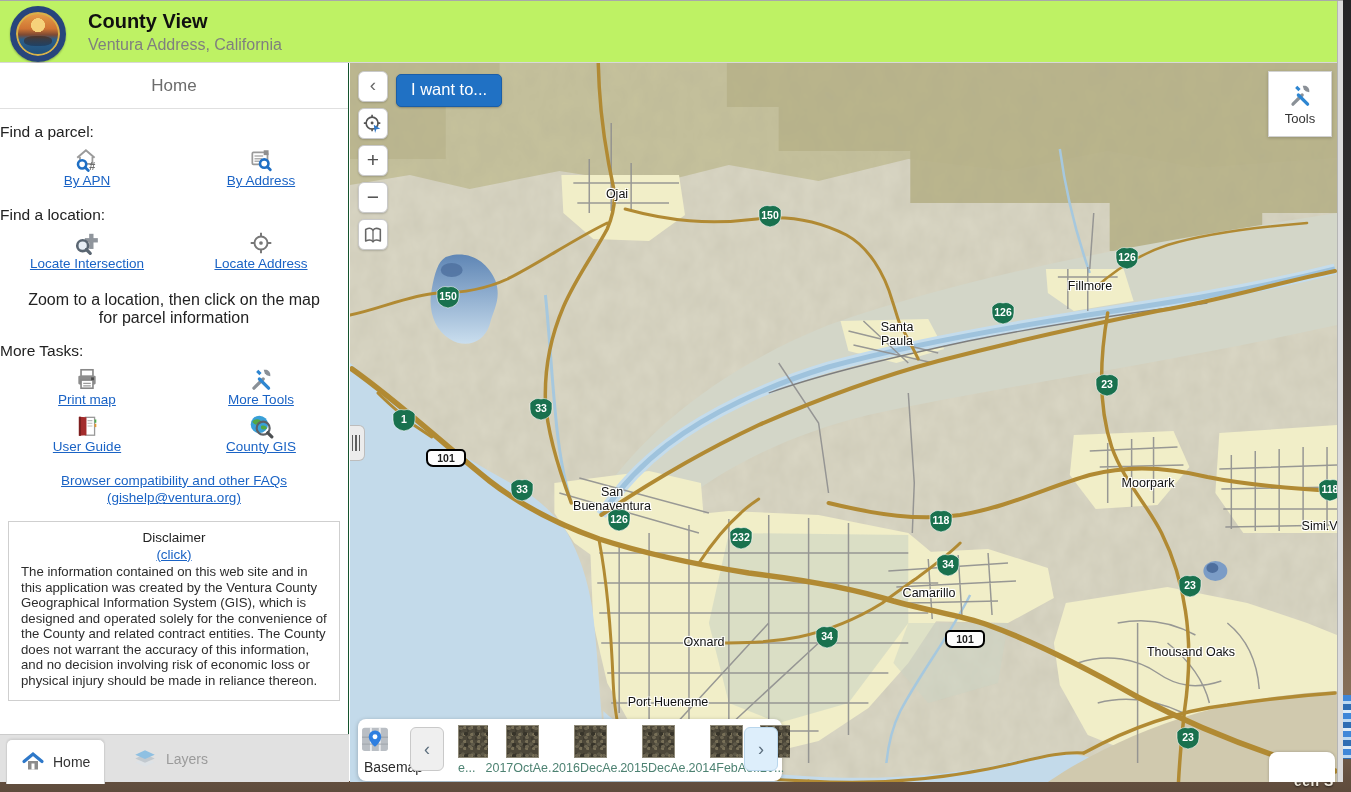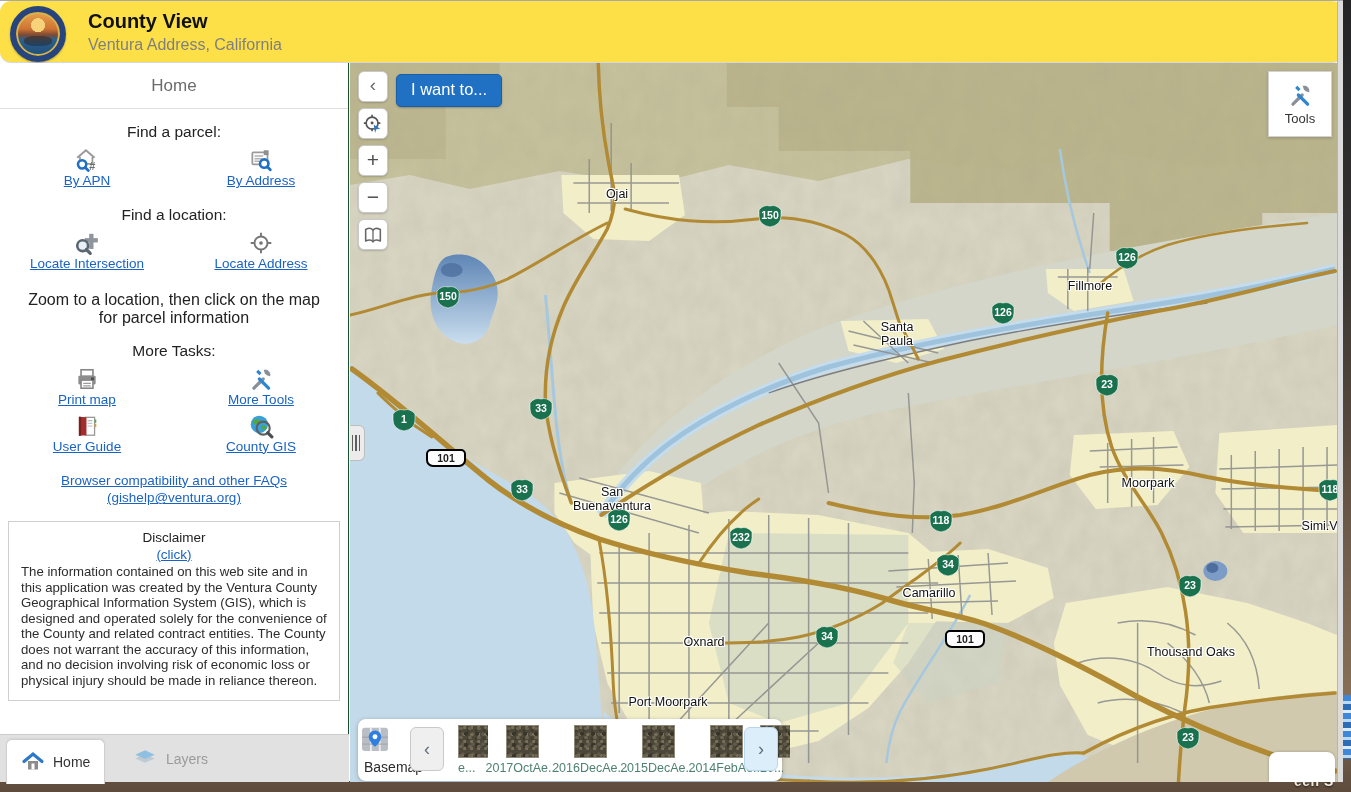--- a/index.html
+++ b/index.html
@@ -10,35 +10,35 @@
   }
   
   .desktop-blue{position:absolute;right:0;top:695px;width:9px;height:64px;
     background:repeating-linear-gradient(180deg,#3f87d8 0 6px,#bcd9f2 6px 9px,#2e6db3 9px 15px,#dcebf7 15px 18px);}
   .desktop-text{position:absolute;left:1294px;top:773px;color:#f0eade;font-size:14px;font-weight:700;
     text-shadow:0 1px 2px rgba(0,0,0,.65);letter-spacing:.5px;}
   
   #app{position:absolute;left:0;top:0;width:1343px;height:781px;background:#fff;z-index:2;
     border-top:1px solid #a9a9a9;box-sizing:border-box;}
   
-  #header{position:absolute;left:0;top:0;width:100%;height:62px;background:#fde047;border-bottom:1px solid #d8d8d8;box-sizing:border-box;border-radius:11px;}
+  #header{position:absolute;left:0;top:0;width:100%;height:62px;background:#bef264;border-bottom:1px solid #d8d8d8;box-sizing:border-box;}
   .seal{position:absolute;left:10px;top:5px;width:56px;height:56px;border-radius:50%;
     background:radial-gradient(circle at 50% 38%, #f2c want,#fff 0);
     background:
       radial-gradient(circle at 50% 30%, #f6d27a 0 18%, transparent 19%),
       linear-gradient(180deg,#e8a34b 0%,#cf7433 38%,#7e4a33 52%,#2c5f8a 62%,#1f4f7a 100%);
     border:6px solid #27457c;box-sizing:border-box;box-shadow:inset 0 0 0 2px #d8b24a, 0 1px 2px rgba(0,0,0,.3);}
   .seal:after{content:"";position:absolute;left:8px;right:8px;bottom:10px;height:10px;border-radius:40%;
     background:linear-gradient(180deg,#4d3020,#1d3c5e);opacity:.8;}
   .title{position:absolute;left:88px;top:9px;font-size:20px;font-weight:700;color:#101010;}
   .subtitle{position:absolute;left:88px;top:35px;font-size:16px;color:#7f7f7f;}
   
   #sidebar{position:absolute;left:0;top:62px;width:349px;height:719px;background:#fff;border-right:1px solid #14532d;box-sizing:border-box;}
   .panel-title{height:45px;line-height:45px;text-align:center;font-size:17px;color:#6c6c6c;border-bottom:1px solid #e0e0e0;background:#fff;}
-  .section-h{ text-align:center;font-size:15.5px;color:#222;margin:14px 0 6px;}
+  .section-h{ font-size:15.5px;color:#222;margin:14px 0 6px;}
   .task-grid{display:grid;grid-template-columns:1fr 1fr;justify-items:center;row-gap:2px;}
   .task{display:flex;flex-direction:column;align-items:center;cursor:pointer;margin-bottom:4px;}
   .task .ticon{width:28px;height:26px;display:block;}
   .task a,.link{color:#1a63c5;text-decoration:underline;font-size:13.5px;}
   .hint{font-size:16px;color:#222;text-align:center;margin:16px 18px 4px;line-height:1.15;}
   .faq{ text-align:center;margin-top:14px;font-size:13.5px;line-height:1.3;}
   .disclaimer{margin:14px 8px 0;border:1px solid #cfcfcf;padding:8px 12px 12px;font-size:13.2px;color:#2d2d2d;line-height:1.17;}
   .disclaimer .d-title{text-align:center;font-size:13.5px;color:#222;}
   .disclaimer .d-hide{text-align:center;margin:1px 0 2px;}
   
@@ -404,21 +404,21 @@
 
     <div id="mini-widget"></div>
   <div class="city" style="left: 267px; top: 131px;">Ojai</div>
       <div class="city" style="left: 740px; top: 223px;">Fillmore</div>
       <div class="city" style="left: 547px; top: 271px;">Santa<br>Paula</div>
       <div class="city" style="left: 262px; top: 436px;">San<br>Buenaventura</div>
       <div class="city" style="left: 798px; top: 420px;">Moorpark</div>
       <div class="city" style="left: 974px; top: 463px;">Simi.Val</div>
       <div class="city" style="left: 579px; top: 530px;">Camarillo</div>
       <div class="city" style="left: 354px; top: 579px;">Oxnard</div>
-      <div class="city" style="left: 318px; top: 639px;">Port Moorpark</div>
+      <div class="city" style="left: 318px; top: 639px;">Port Hueneme</div>
       <div class="city" style="left: 841px; top: 589px;">Thousand Oaks</div>
       <div class="shield-ca" style="left: 420px; top: 153px;"><svg width="26" height="26" viewBox="0 0 26 26">
           <path d="M2 7 Q7 1 13 3 Q19 1 24 7 L24 13 Q24 22 13 24 Q2 22 2 13 Z" fill="#19714e" stroke="rgba(255,255,255,.55)" stroke-width="1"></path>
         </svg><span>150</span></div>
       <div class="shield-ca" style="left: 98px; top: 234px;"><svg width="26" height="26" viewBox="0 0 26 26">
           <path d="M2 7 Q7 1 13 3 Q19 1 24 7 L24 13 Q24 22 13 24 Q2 22 2 13 Z" fill="#19714e" stroke="rgba(255,255,255,.55)" stroke-width="1"></path>
         </svg><span>150</span></div>
       <div class="shield-ca" style="left: 777px; top: 195px;"><svg width="26" height="26" viewBox="0 0 26 26">
           <path d="M2 7 Q7 1 13 3 Q19 1 24 7 L24 13 Q24 22 13 24 Q2 22 2 13 Z" fill="#19714e" stroke="rgba(255,255,255,.55)" stroke-width="1"></path>
         </svg><span>126</span></div>

